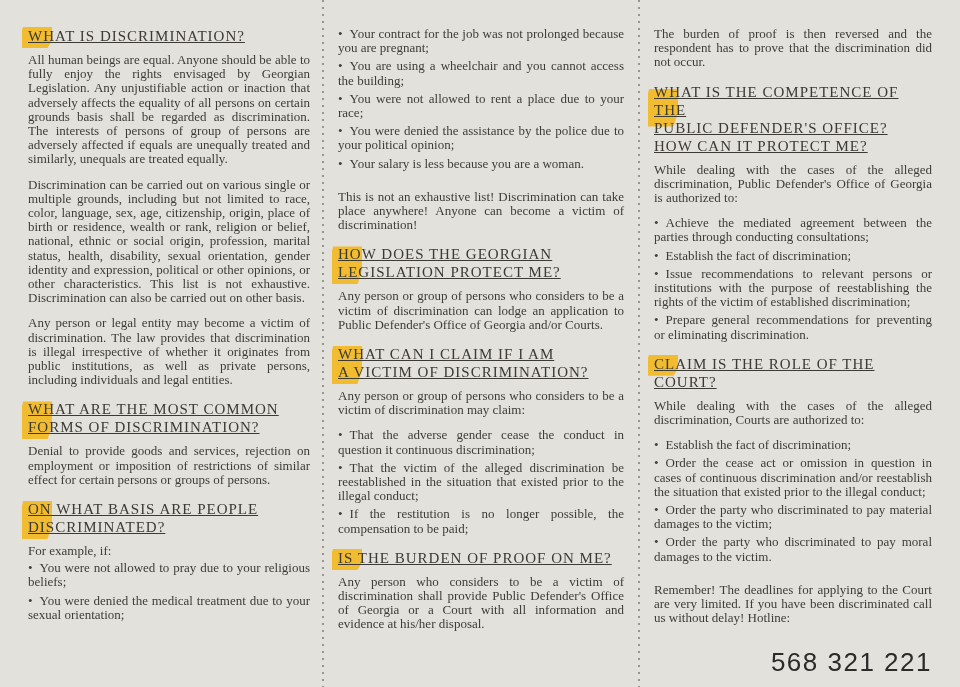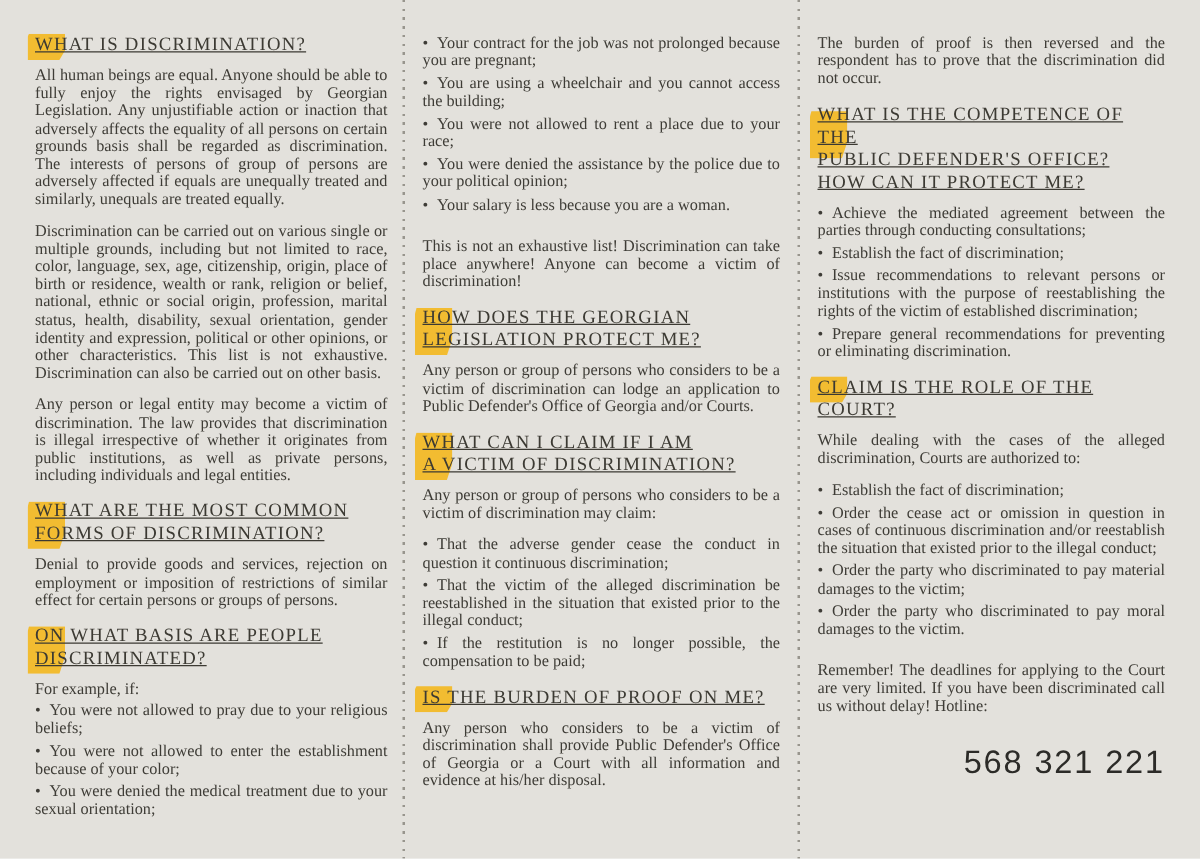--- a/index.html
+++ b/index.html
@@ -93,21 +93,20 @@
     <p>Denial to provide goods and services, rejection on employment or imposition of restrictions of similar effect for certain persons or groups of persons.</p>
 
     <h2>
       <span class="mark tall"></span>
       <span class="h-text">ON WHAT BASIS ARE PEOPLE
 DISCRIMINATED?</span>
     </h2>
     <p class="intro">For example, if:</p>
     <div>
       <p class="bullet"><span class="dot">•</span><span>You were not allowed to pray due to your religious beliefs;</span></p>
-      <p class="bullet"><span class="dot">•</span><span>You were not allowed to enter the establishment because of your color;</span></p>
       <p class="bullet"><span class="dot">•</span><span>You were denied the medical treatment due to your sexual orientation;</span></p>
     </div>
   </div>
 
   <div class="divider"></div>
 
   <div class="col col-middle">
     <div>
       <p class="bullet"><span class="dot">•</span><span>Your contract for the job was not prolonged because you are pregnant;</span></p>
       <p class="bullet"><span class="dot">•</span><span>You are using a wheelchair and you cannot access the building;</span></p>
@@ -147,20 +146,21 @@
 
   <div class="col col-right">
     <p>The burden of proof is then reversed and the respondent has to prove that the discrimination did not occur.</p>
 
     <h2>
       <span class="mark mid"></span>
       <span class="h-text">WHAT IS THE COMPETENCE OF THE
 PUBLIC DEFENDER'S OFFICE?
 HOW CAN IT PROTECT ME?</span>
     </h2>
+    <p>While dealing with the cases of the alleged discrimination, Public Defender's Office of Georgia is authorized to:</p>
     <div>
       <p class="bullet"><span class="dot">•</span><span>Achieve the mediated agreement between the parties through conducting consultations;</span></p>
       <p class="bullet"><span class="dot">•</span><span>Establish the fact of discrimination;</span></p>
       <p class="bullet"><span class="dot">•</span><span>Issue recommendations to relevant persons or institutions with the purpose of reestablishing the rights of the victim of established discrimination;</span></p>
       <p class="bullet"><span class="dot">•</span><span>Prepare general recommendations for preventing or eliminating discrimination.</span></p>
     </div>
 
     <h2 class="spaced-top">
       <span class="mark"></span>
       <span class="h-text">CLAIM IS THE ROLE OF THE COURT?</span>

